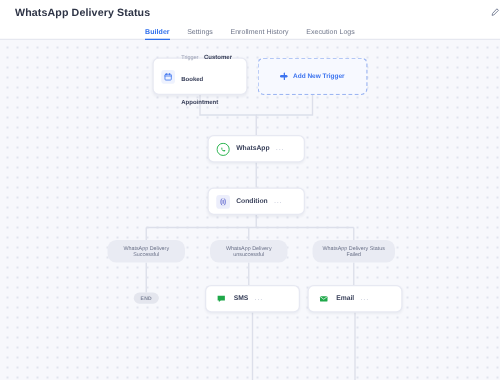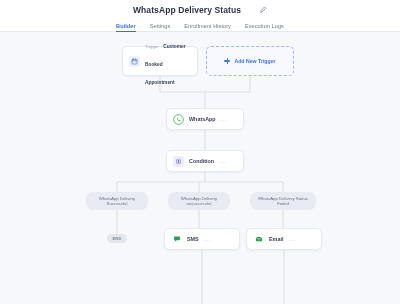--- a/index.html
+++ b/index.html
@@ -12,22 +12,22 @@
   #app { position: relative; width: 400px; height: 304px; background:#fff; }
 
   
   .topbar {
     position: absolute; top: 0; left: 0; width: 400px; height: 32px;
     background: #ffffff;
     border-bottom: 1px solid #e6e8f0;
     z-index: 5;
   }
   .title-row {
-    display: flex; align-items: center; justify-content: center;
-    gap: 18px; height: 15px; margin-top: 2px;
+    display: flex; align-items: center; justify-content: space-between;
+    gap: 18px; height: 15px; margin-top: 2px; padding-left: 12px;
   }
   .page-title {
     font-size: 8.5px; font-weight: 700; color: #2e3446; letter-spacing: .1px;
   }
   .edit-icon { display:block; width: 8px; height: 8px; color:#7b8398; }
   .edit-icon svg { display:block; width:8px; height:8px; }
 
   .tabs {
     display: flex; align-items: flex-end; justify-content: center;
     gap: 14px; height: 14px; margin-top: 1px;

